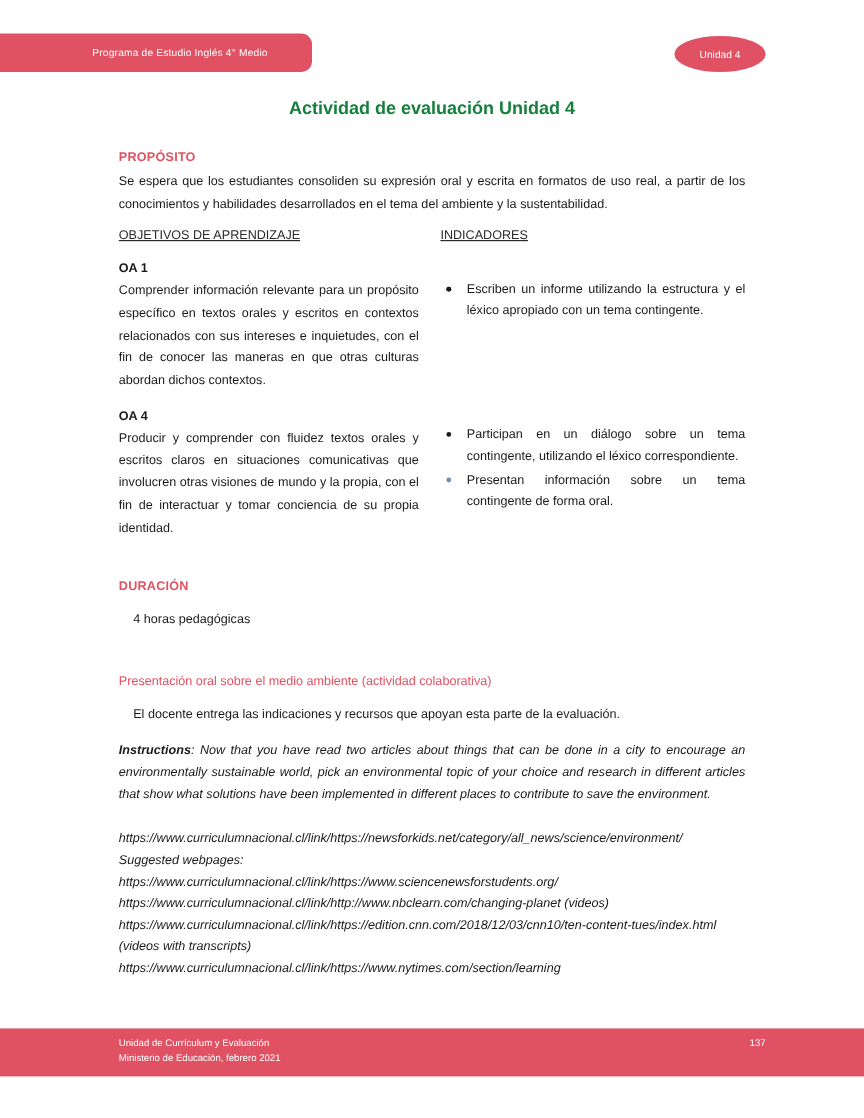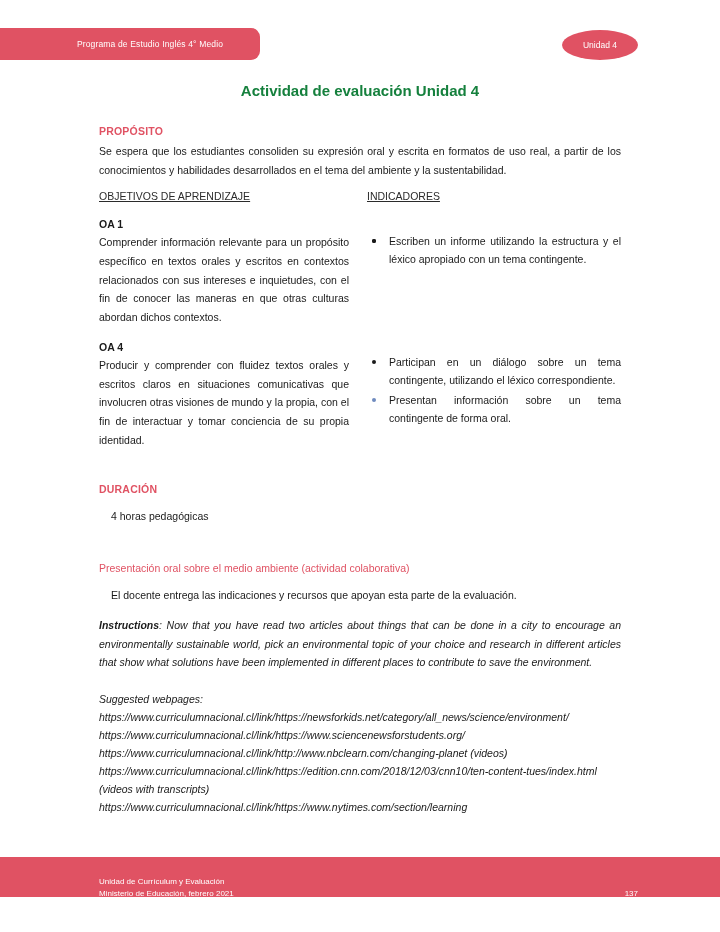--- a/index.html
+++ b/index.html
@@ -196,32 +196,31 @@
     height: 40px;
     background: #e05263;
   }
   .footer-inner {
     position: absolute;
     left: 99px;
     right: 82px;
     top: 7px;
     display: flex;
     justify-content: space-between;
-    align-items: flex-end;
+    align-items: flex-start;
   }
   .footer-text {
     color: #ffffff;
     font-size: 8px;
     line-height: 1.55;
   }
   .footer-page {
     color: #ffffff;
     font-size: 8px;
     line-height: 1.55;
-    margin-top: 24px;
   }
 </style>
 </head>
 <body>
 
 <div class="header-band">
   <span class="header-band-label">Programa de Estudio Inglés 4° Medio</span>
 </div>
 
 <div class="unit-badge">
@@ -288,22 +287,22 @@
 
   <div style="height:24px;"></div>
 
   <div>
     <div class="activity-head">Presentación oral sobre el medio ambiente (actividad colaborativa)</div>
     <p class="simple-line">El docente entrega las indicaciones y recursos que apoyan esta parte de la evaluación.</p>
     <p class="instructions"><span class="lead">Instructions</span><span>: Now that you have read two articles about things that can be done in a city to encourage an environmentally sustainable world, pick an environmental topic of your choice and research in different articles that show what solutions have been implemented in different places to contribute to save the environment.</span></p>
   </div>
 
   <div class="links-block">
+    <p class="link-line">https://www.curriculumnacional.cl/link/https://newsforkids.net/category/all_news/science/environment/</p>
     <p class="link-line">Suggested webpages:</p>
-    <p class="link-line">https://www.curriculumnacional.cl/link/https://newsforkids.net/category/all_news/science/environment/</p>
     <p class="link-line">https://www.curriculumnacional.cl/link/https://www.sciencenewsforstudents.org/</p>
     <p class="link-line">https://www.curriculumnacional.cl/link/http://www.nbclearn.com/changing-planet (videos)</p>
     <p class="link-line">https://www.curriculumnacional.cl/link/https://edition.cnn.com/2018/12/03/cnn10/ten-content-tues/index.html (videos with transcripts)</p>
     <p class="link-line">https://www.curriculumnacional.cl/link/https://www.nytimes.com/section/learning</p>
   </div>
 
 </div>
 
 <div class="footer-bar">
   <div class="footer-inner">

